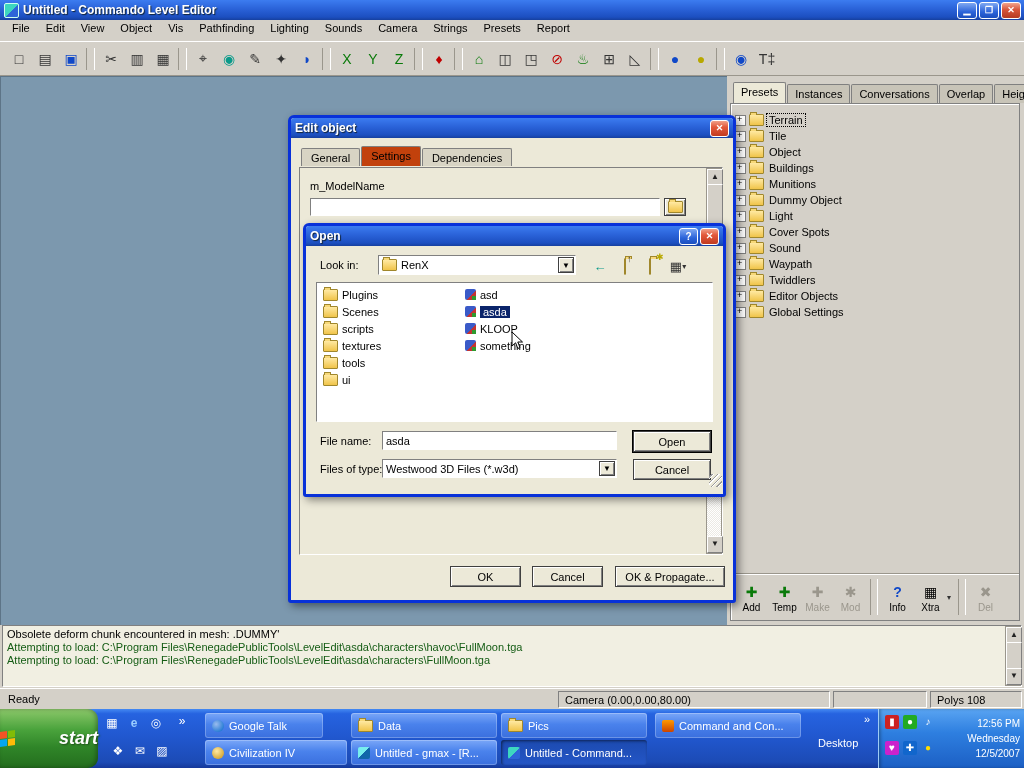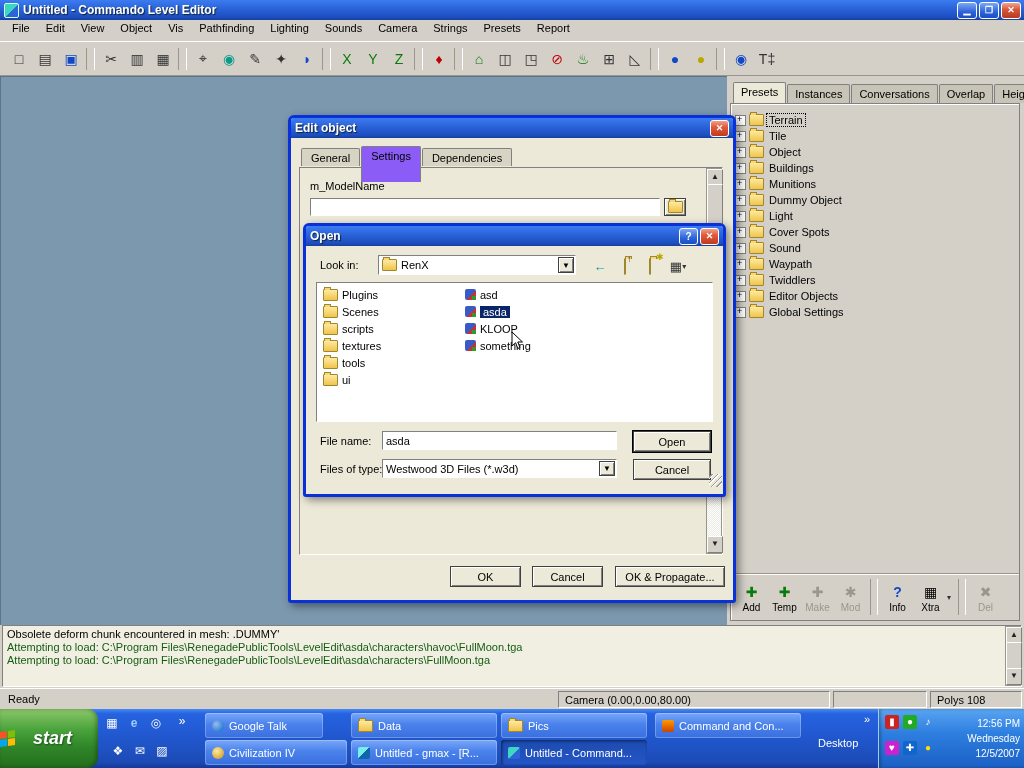--- a/index.html
+++ b/index.html
@@ -63,21 +63,21 @@
     display:flex;align-items:center;justify-content:center}
   .dbody{position:relative}
   .btn{background:#ECE9D8;border:1px solid #404040;box-shadow:inset 1px 1px 0 #fff,inset -1px -1px 0 #808080;
     font-size:11px;display:flex;align-items:center;justify-content:center;box-sizing:border-box}
   .defbtn{outline:1px solid #000}
   .sunken{border:1px solid;border-color:#808080 #fff #fff #808080;box-sizing:border-box}
   .inp{background:#fff;border:1px solid;border-color:#808080 #fff #fff #808080;font-family:"Liberation Sans",sans-serif;
     font-size:11px;padding:1px 3px;box-sizing:border-box}
   .dtab{display:inline-block;padding:3px 9px 2px;background:#D8D4C4;border:1px solid #808080;border-bottom:none;
     border-radius:2px 2px 0 0;margin-right:1px;position:relative;top:2px}
-  .dtab.active{background:#8b5cf6;top:0;padding-bottom:20px;z-index:2}
+  .dtab.active{background:#c2410c;top:0;padding-bottom:4px;z-index:2}
   .vscroll{position:absolute;width:16px;background:repeating-conic-gradient(#ECEAE4 0 25%,#fff 0 50%) 0 0/2px 2px;
     border:1px solid #9a968c;box-sizing:border-box}
   .sarr{position:absolute;left:0;width:14px;height:15px;background:#D4D0C8;border:1px solid;border-color:#fff #808080 #808080 #fff;
     font-size:8px;text-align:center;line-height:13px;color:#222}
   .sthumb{position:absolute;left:0;width:14px;background:#D4D0C8;border:1px solid;border-color:#fff #808080 #808080 #fff}
   .gico{width:11px;height:11px;flex:none;border-radius:2px;position:relative;
     background:linear-gradient(135deg,#3A5AC8 0 55%,#C23333 55%)}
   .gico::after{content:'';position:absolute;right:0;bottom:0;width:4px;height:4px;background:#2E9A2E}
   .flist{background:#fff}
   .fitem{display:flex;align-items:center;gap:4px;height:17px;position:absolute}
@@ -92,21 +92,21 @@
   .logline2{color:#145c14}
   #logsb{left:1005px;top:626px;width:16px;height:60px}
   #statusbar{left:0;top:688px;width:1024px;height:21px;background:#D4D0C8;border-top:1px solid #fff;
     display:block}
   .spanel{position:absolute;top:2px;height:17px;line-height:17px;padding:0 6px;box-sizing:border-box}
   
   #taskbar{left:0;top:709px;width:1024px;height:59px;
     background:linear-gradient(180deg,#4489F2 0%,#2663E0 8%,#2158D0 45%,#1C4BB5 90%,#15389A 100%)}
   #startbtn{position:absolute;left:0;top:0;width:98px;height:59px;border-radius:0 10px 10px 0;
     background:linear-gradient(180deg,#8CC86A 0%,#4AA33C 35%,#2F8528 65%,#246E1E 100%);
-    display:flex;align-items:center;justify-content:flex-start;gap:18px;color:#fff;font-weight:bold;font-style:italic;
+    display:flex;align-items:center;justify-content:space-between;gap:6px;color:#fff;font-weight:bold;font-style:italic;
     font-size:18px;text-shadow:1px 1px 2px #1c4f18;box-shadow:inset -2px 0 4px rgba(0,0,0,.3)}
   .wf{display:grid;grid-template-columns:7px 7px;grid-template-rows:7px 7px;gap:1px;transform:skewY(-8deg)}
   .wf i{display:block}
   .tkb{position:absolute;height:25px;border-radius:3px;color:#fff;display:flex;align-items:center;gap:5px;
     padding:0 7px;box-sizing:border-box;white-space:nowrap;overflow:hidden;font-size:11px;
     background:linear-gradient(180deg,#7AA7F8,#4A82EC 45%,#3A6FDE);box-shadow:inset 0 0 0 1px rgba(255,255,255,.25)}
   .tkb.pressed{background:linear-gradient(180deg,#1C4AB0,#2456C6);box-shadow:inset 1px 1px 3px rgba(0,0,0,.55)}
   .i-gtalk{width:12px;height:12px;border-radius:50%;background:radial-gradient(circle at 35% 35%,#9BE,#06C);flex:none}
   .i-cnc{width:12px;height:12px;background:linear-gradient(#F90,#C40);border-radius:2px;flex:none}
   .i-civ{width:12px;height:12px;border-radius:50%;background:radial-gradient(circle at 40% 35%,#FFE9A2,#C79010);flex:none}

